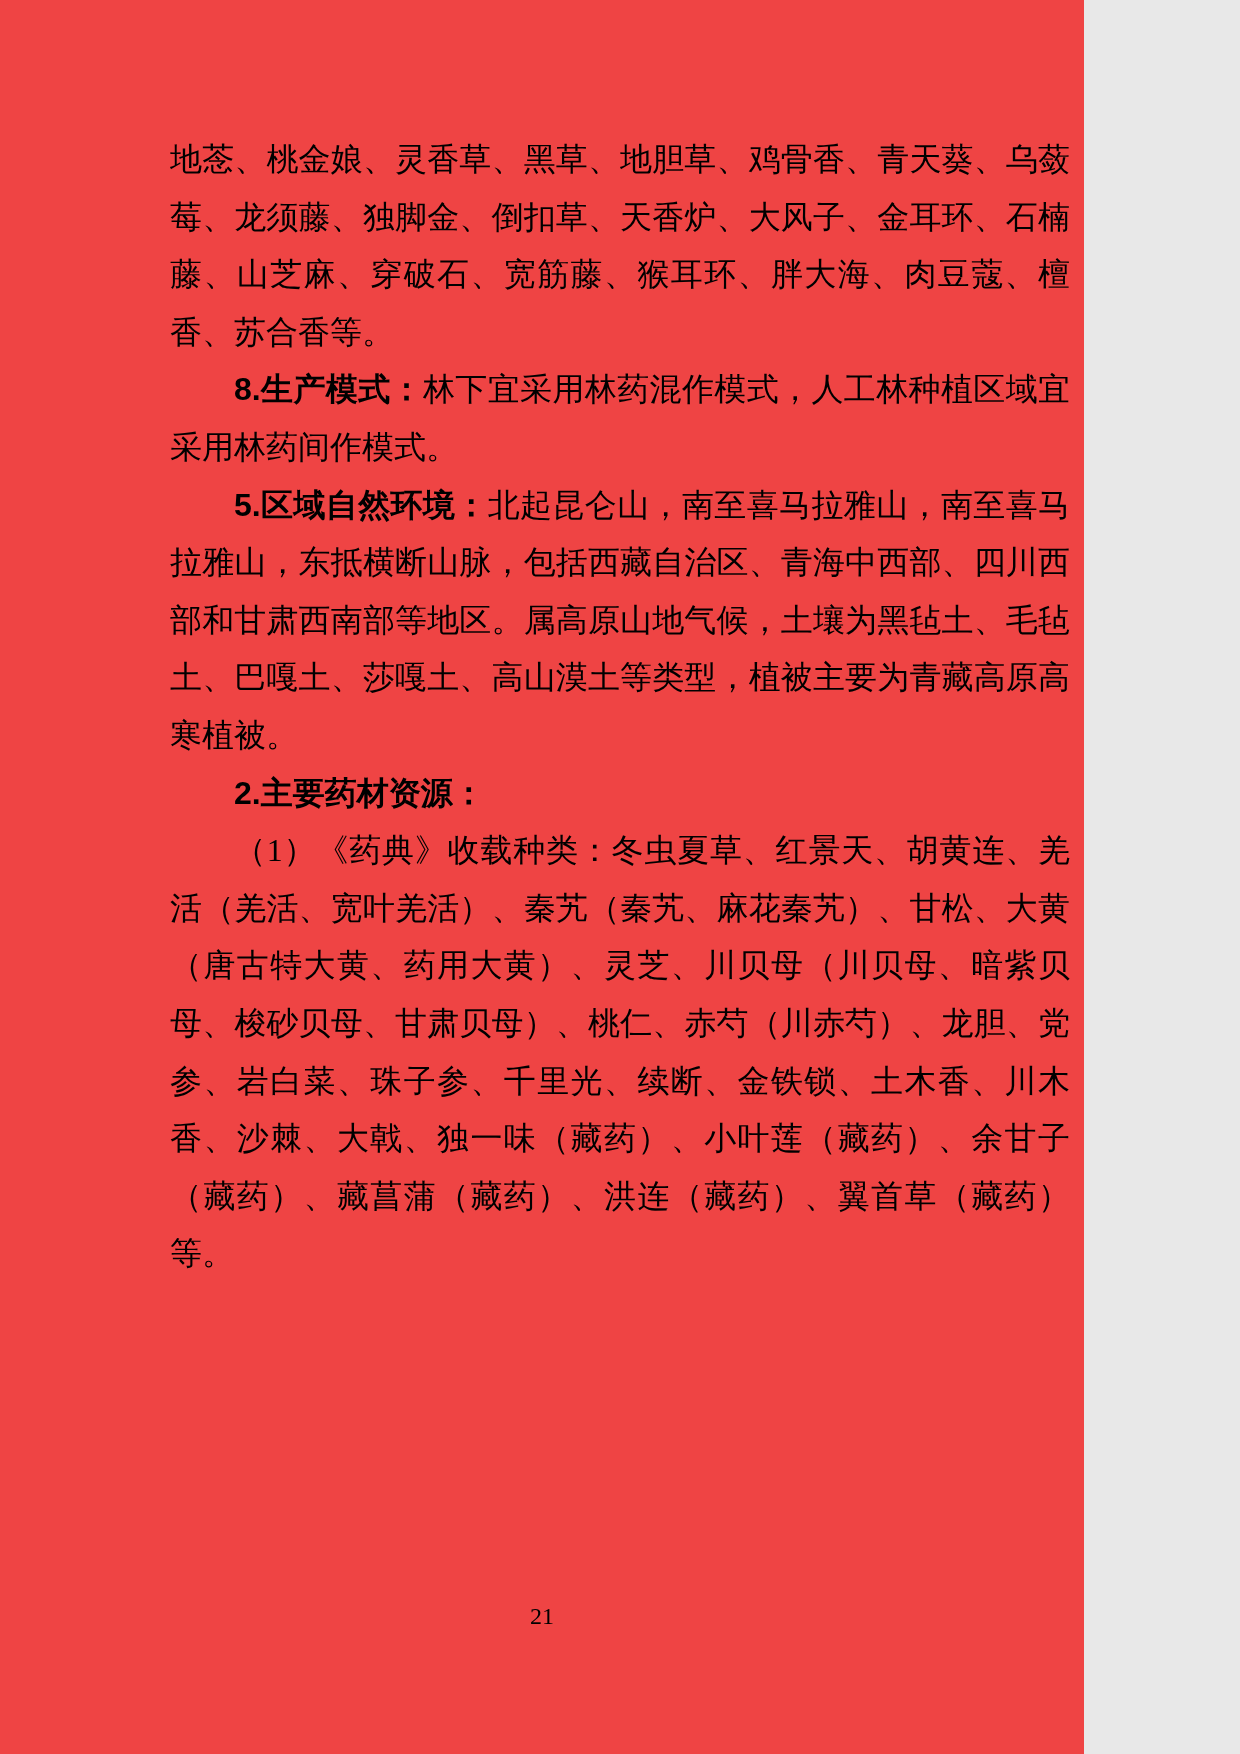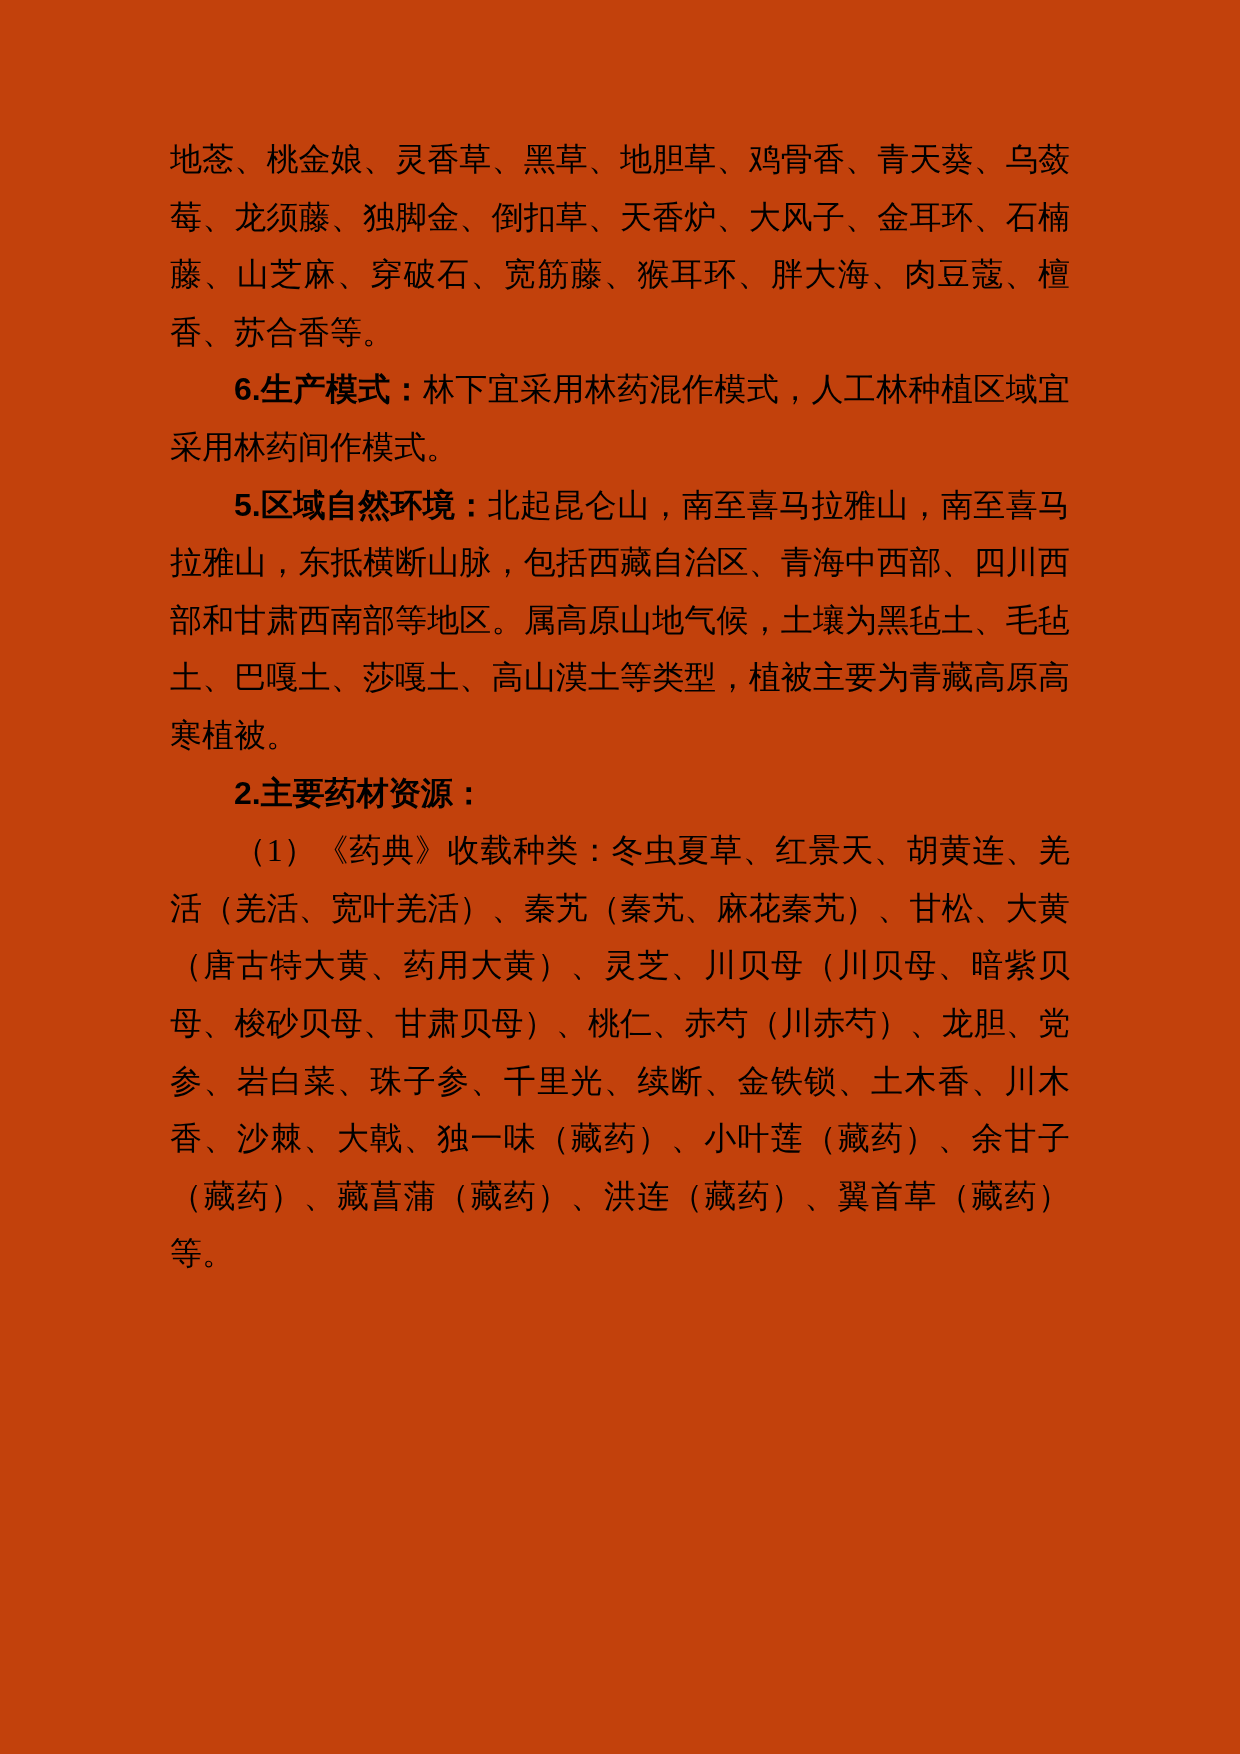--- a/index.html
+++ b/index.html
@@ -2,23 +2,23 @@
 <html><head>
 <meta charset="utf-8">
 <style>
   html, body {
     margin: 0;
     padding: 0;
     background: #e8e8e8;
   }
   .page {
     position: relative;
-    width: 1240px;
+    width: 1084px;
     height: 1754px;
-    background: #c2410c;
+    background: #ef4444;
     font-family: "Liberation Serif", serif;
     color: #000000;
     overflow: hidden;
   }
   .text-block {
     position: absolute;
     left: 170px;
     top: 131px;
     width: 900px;
   }
@@ -52,18 +52,19 @@
     line-height: 30px;
     color: #000000;
   }
 </style>
 </head>
 <body>
 
 <div class="page">
   <div class="text-block">
       <p class="para"><span class="seg">地菍、桃金娘、灵香草、黑草、地胆草、鸡骨香、青天葵、乌蔹莓、龙须藤、独脚金、倒扣草、天香炉、大风子、金耳环、石楠藤、山芝麻、穿破石、宽筋藤、猴耳环、胖大海、肉豆蔻、檀香、苏合香等。</span></p>
-      <p class="para indent"><span class="seg seg-bold">6.生产模式：</span><span class="seg">林下宜采用林药混作模式，人工林种植区域宜采用林药间作模式。</span></p>
+      <p class="para indent"><span class="seg seg-bold">8.生产模式：</span><span class="seg">林下宜采用林药混作模式，人工林种植区域宜采用林药间作模式。</span></p>
       <p class="para indent"><span class="seg seg-bold">5.区域自然环境：</span><span class="seg">北起昆仑山，南至喜马拉雅山，南至喜马拉雅山，东抵横断山脉，包括西藏自治区、青海中西部、四川西部和甘肃西南部等地区。属高原山地气候，土壤为黑毡土、毛毡土、巴嘎土、莎嘎土、高山漠土等类型，植被主要为青藏高原高寒植被。</span></p>
       <p class="para indent"><span class="seg seg-bold">2.主要药材资源：</span></p>
       <p class="para indent"><span class="seg">（1）《药典》收载种类：冬虫夏草、红景天、胡黄连、羌活（羌活、宽叶羌活）、秦艽（秦艽、麻花秦艽）、甘松、大黄（唐古特大黄、药用大黄）、灵芝、川贝母（川贝母、暗紫贝母、梭砂贝母、甘肃贝母）、桃仁、赤芍（川赤芍）、龙胆、党参、岩白菜、珠子参、千里光、续断、金铁锁、土木香、川木香、沙棘、大戟、独一味（藏药）、小叶莲（藏药）、余甘子（藏药）、藏菖蒲（藏药）、洪连（藏药）、翼首草（藏药）等。</span></p>
     </div>
+  <div class="page-number">21</div>
 </div>
 
 </body></html>

